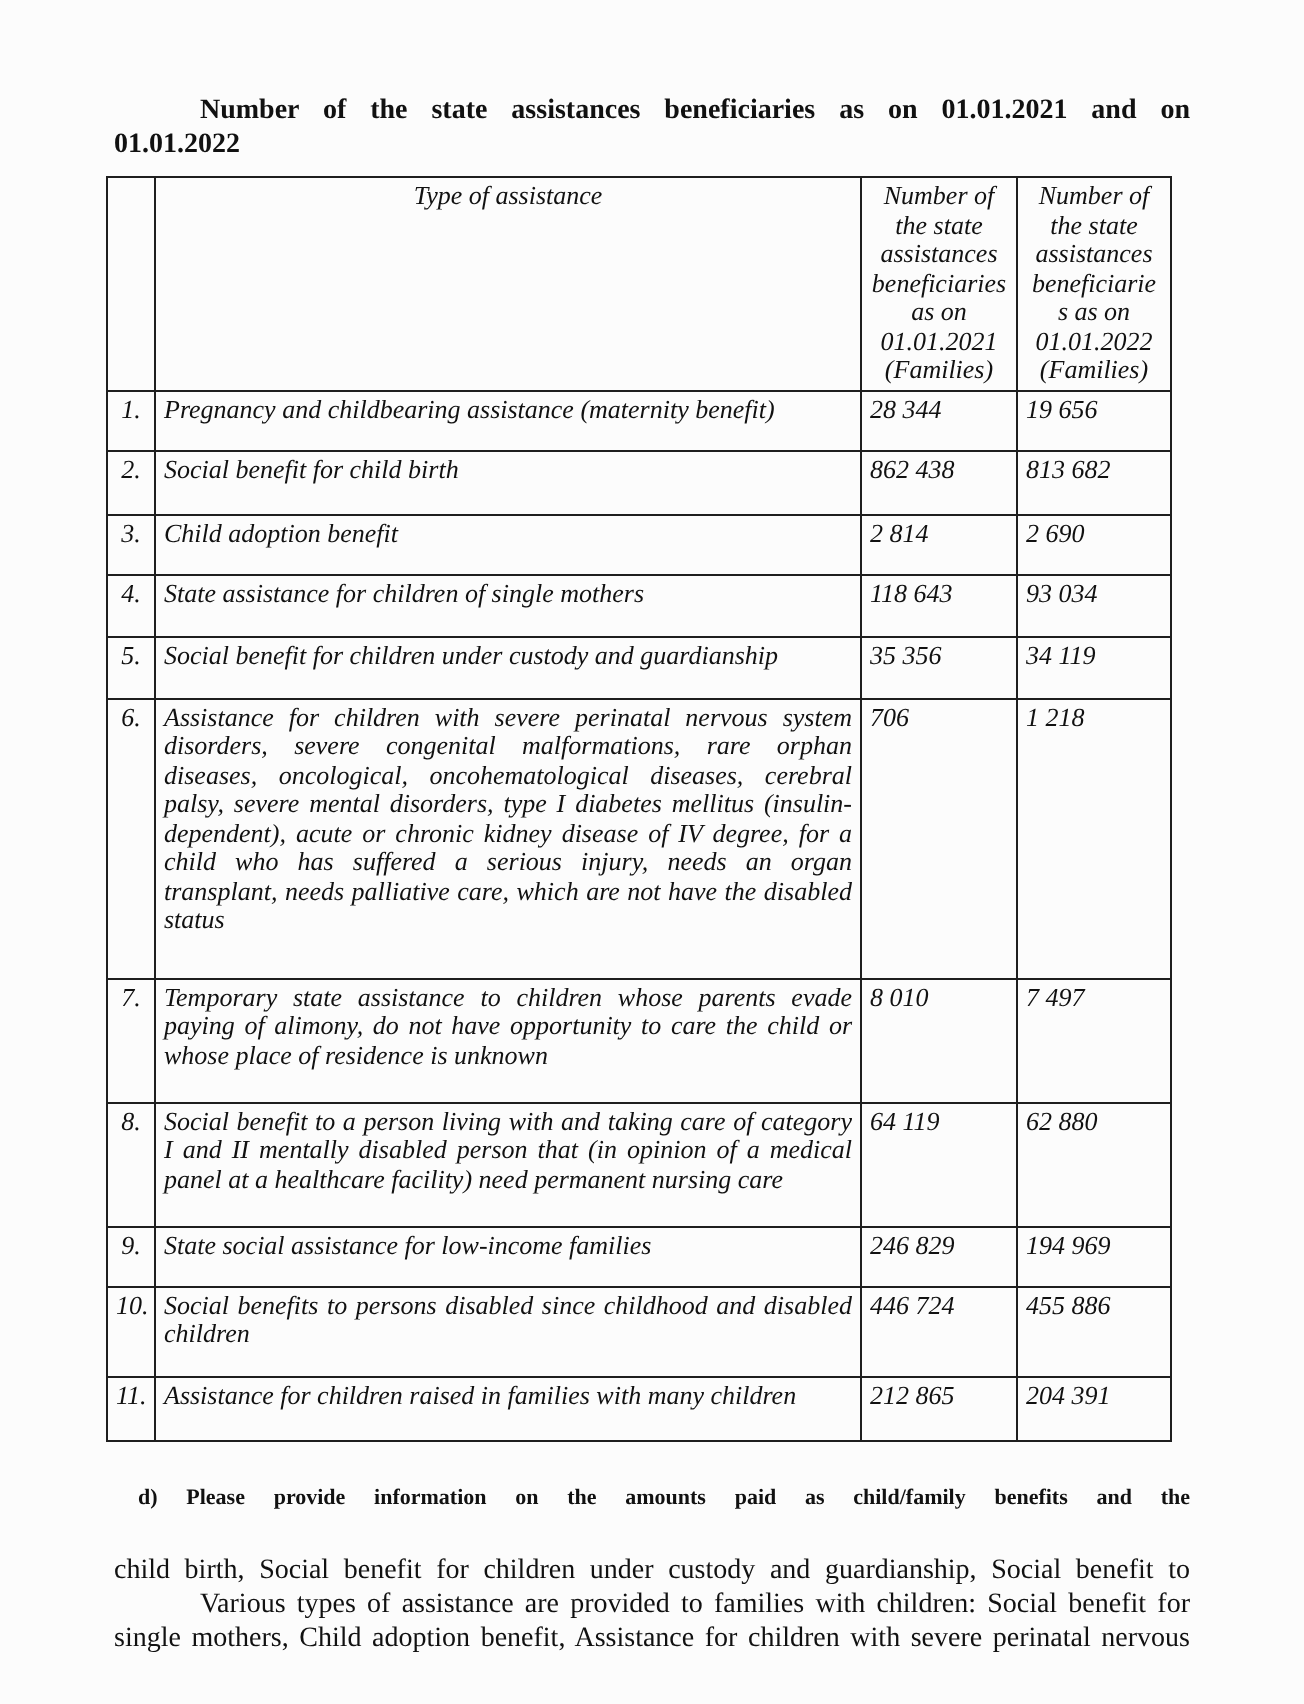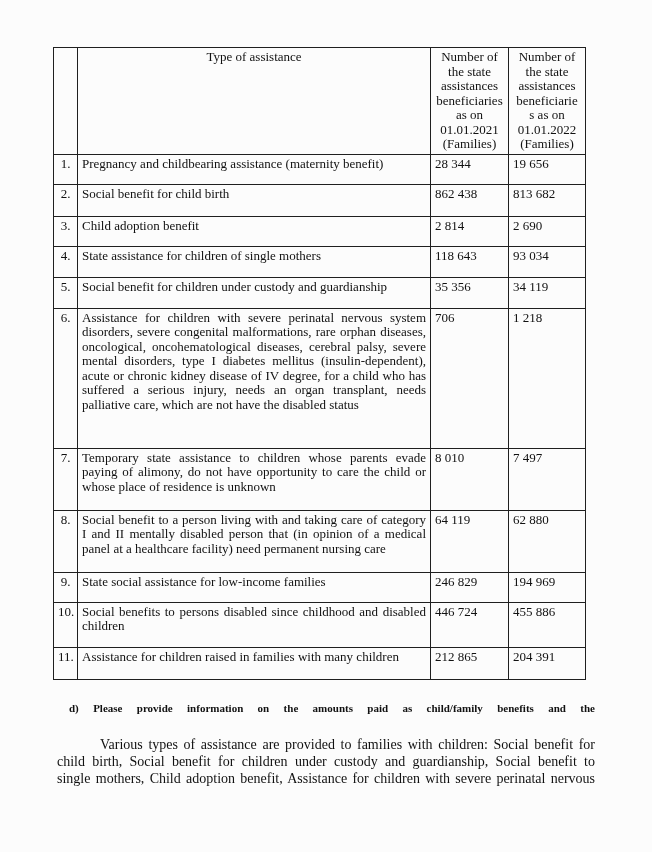--- a/index.html
+++ b/index.html
@@ -31,20 +31,21 @@
     line-height: 17px;
   }
 
   table.assist {
     table-layout: fixed;
     border-collapse: collapse;
     width: 532px;
     margin-left: -4px;
     font-size: 13px;
     line-height: 14.5px;
+    font-style: italic;
   }
   table.assist th, table.assist td {
     border: 1px solid #1f1f1f;
     vertical-align: top;
     padding: 2px 4px;
     font-weight: normal;
     overflow: hidden;
   }
   thead tr { height: 105px; }
   th.c-no   { padding: 2px 1px; }
@@ -76,20 +77,24 @@
     margin: 19px 0 0 0;
     font-size: 14px;
     line-height: 17px;
   }
 </style>
 </head>
 <body>
 
 <div class="page">
 
+  <p class="title">
+    <span class="jline indent">Number of the state assistances beneficiaries as on 01.01.2021 and on</span>
+    <span class="line">01.01.2022</span>
+  </p>
 
   <table class="assist">
     <colgroup>
       <col style="width:24px">
       <col style="width:353px">
       <col style="width:78px">
       <col style="width:77px">
     </colgroup>
     <thead>
       <tr>
@@ -179,18 +184,18 @@
         <td class="num">204 391</td>
       </tr>
     </tbody>
   </table>
 
   <p class="d-note">
     <span class="jline">d) Please provide information on the amounts paid as child/family benefits and the</span>
   </p>
 
   <p class="para">
+    <span class="jline">child birth, Social benefit for children under custody and guardianship, Social benefit to</span>
     <span class="jline indent">Various types of assistance are provided to families with children: Social benefit for</span>
-    <span class="jline">child birth, Social benefit for children under custody and guardianship, Social benefit to</span>
     <span class="jline">single mothers, Child adoption benefit, Assistance for children with severe perinatal nervous</span>
   </p>
 
 </div>
 
 </body></html>

